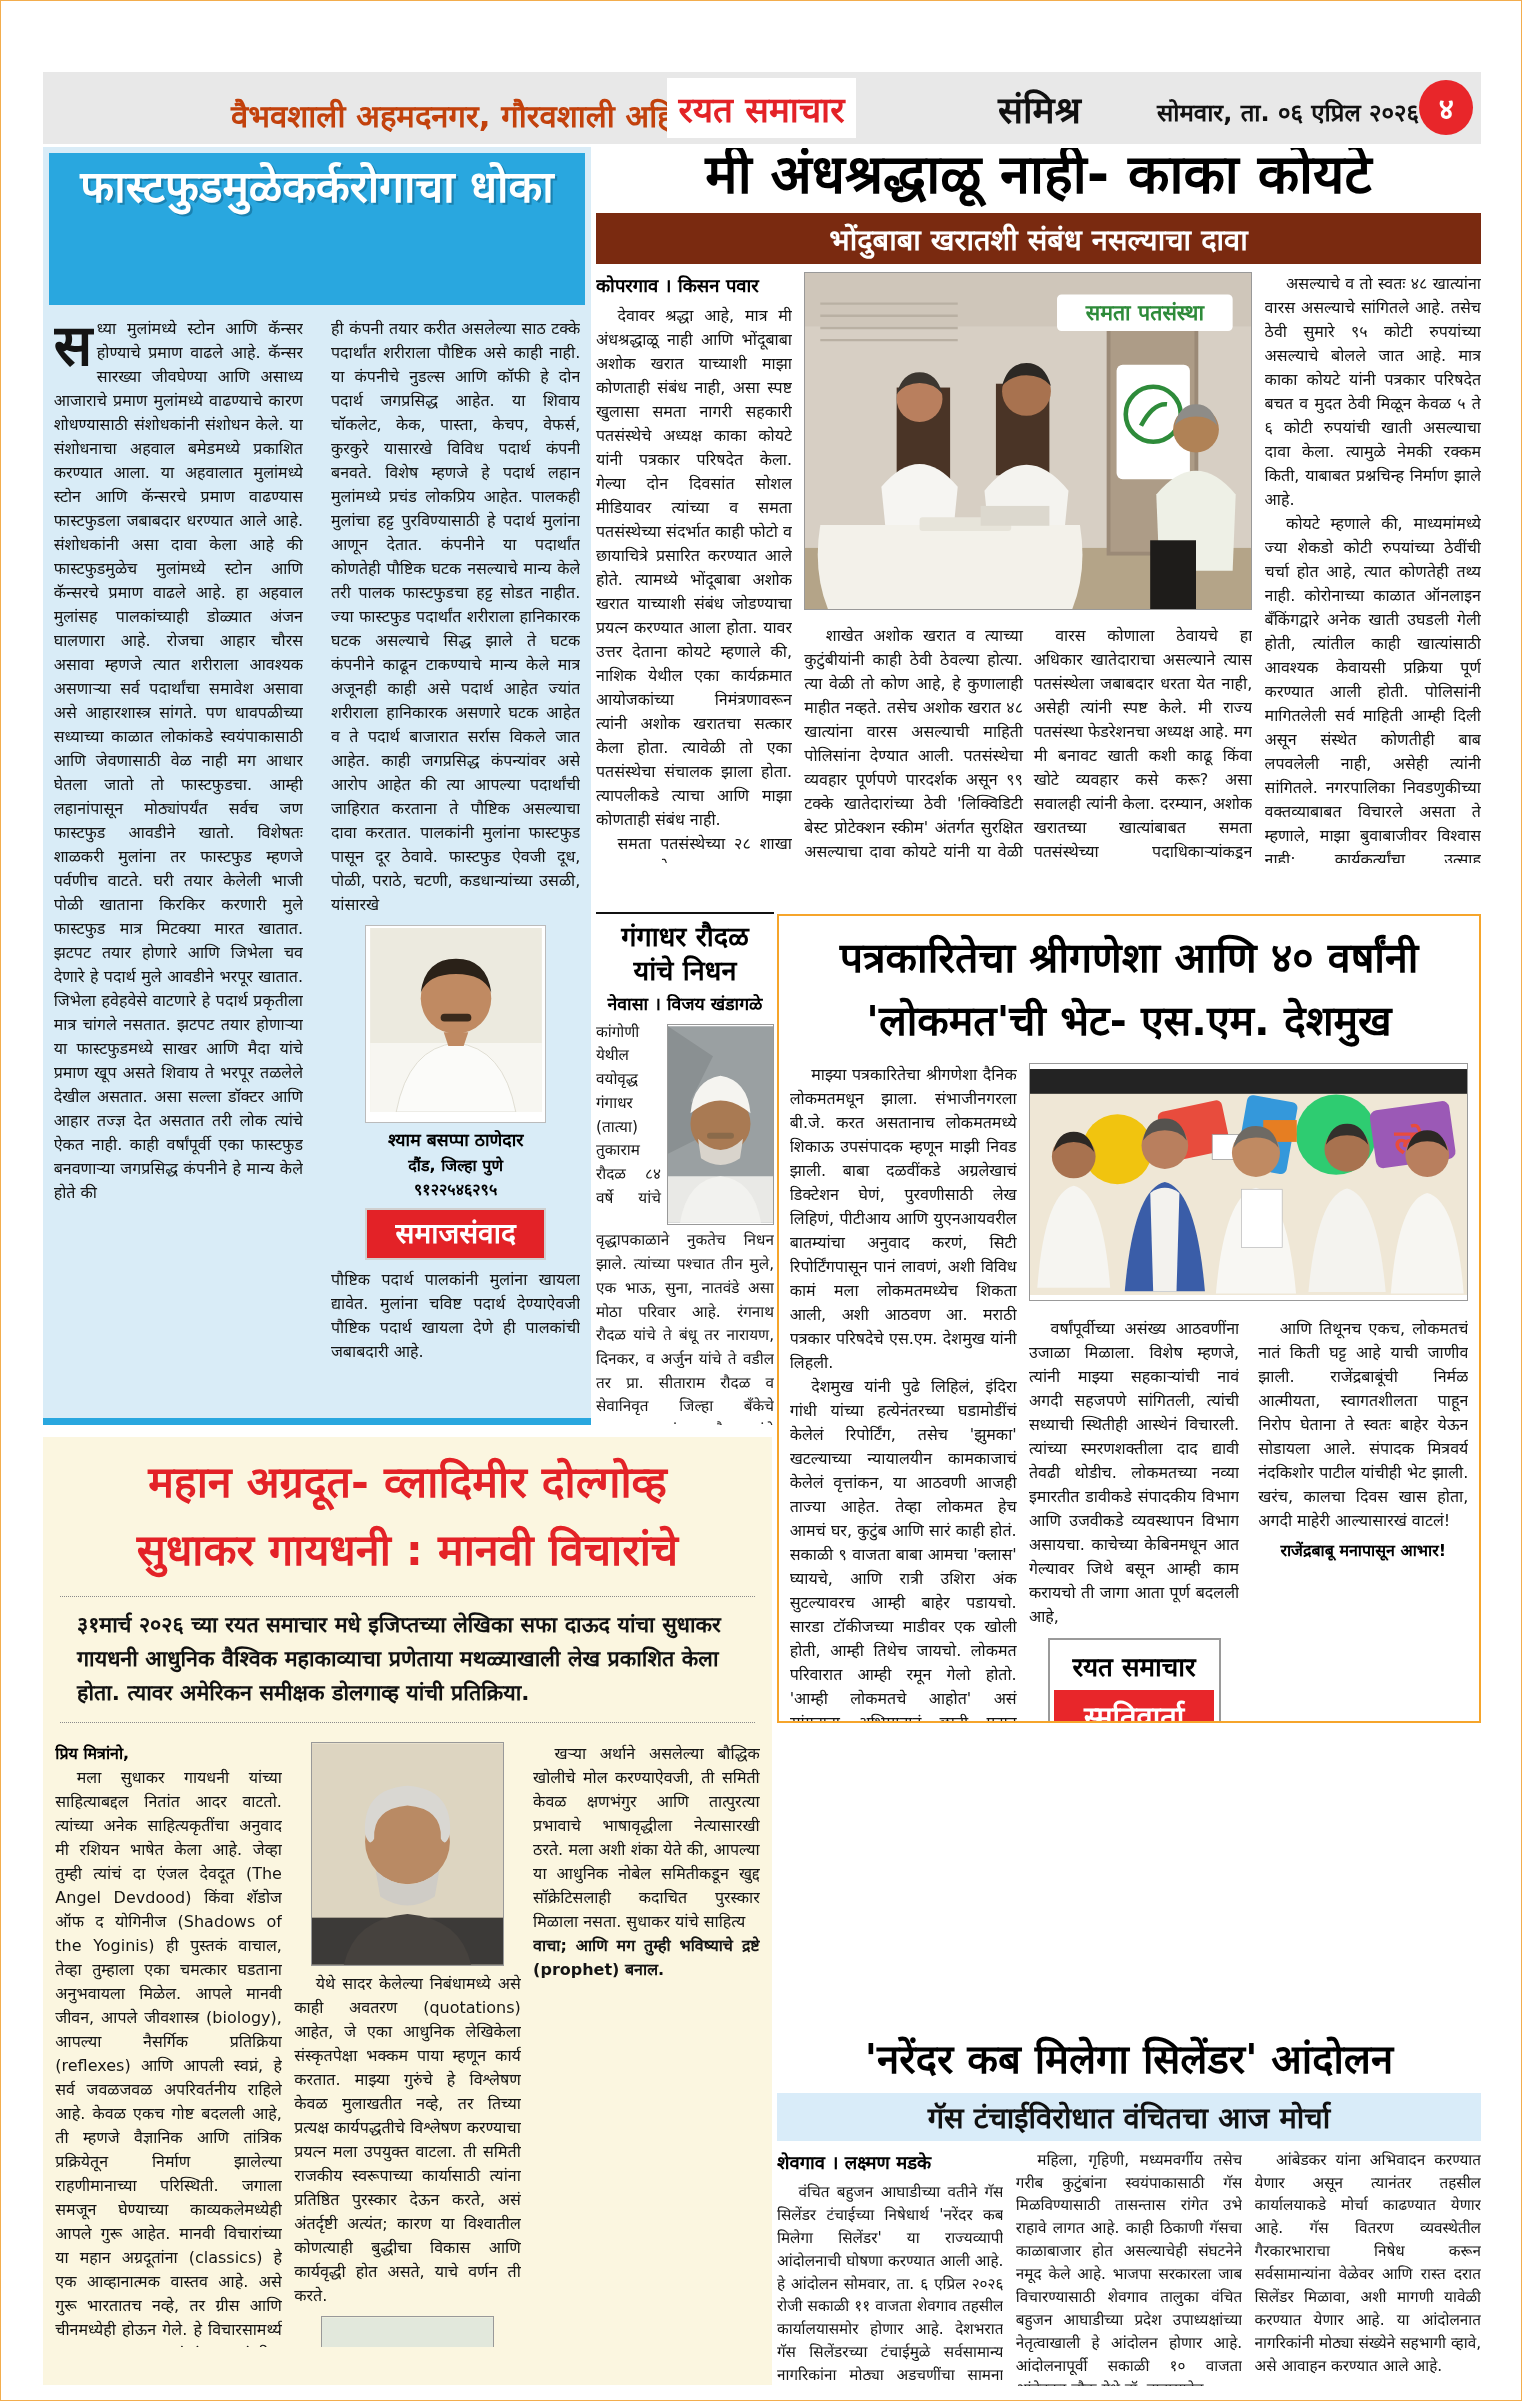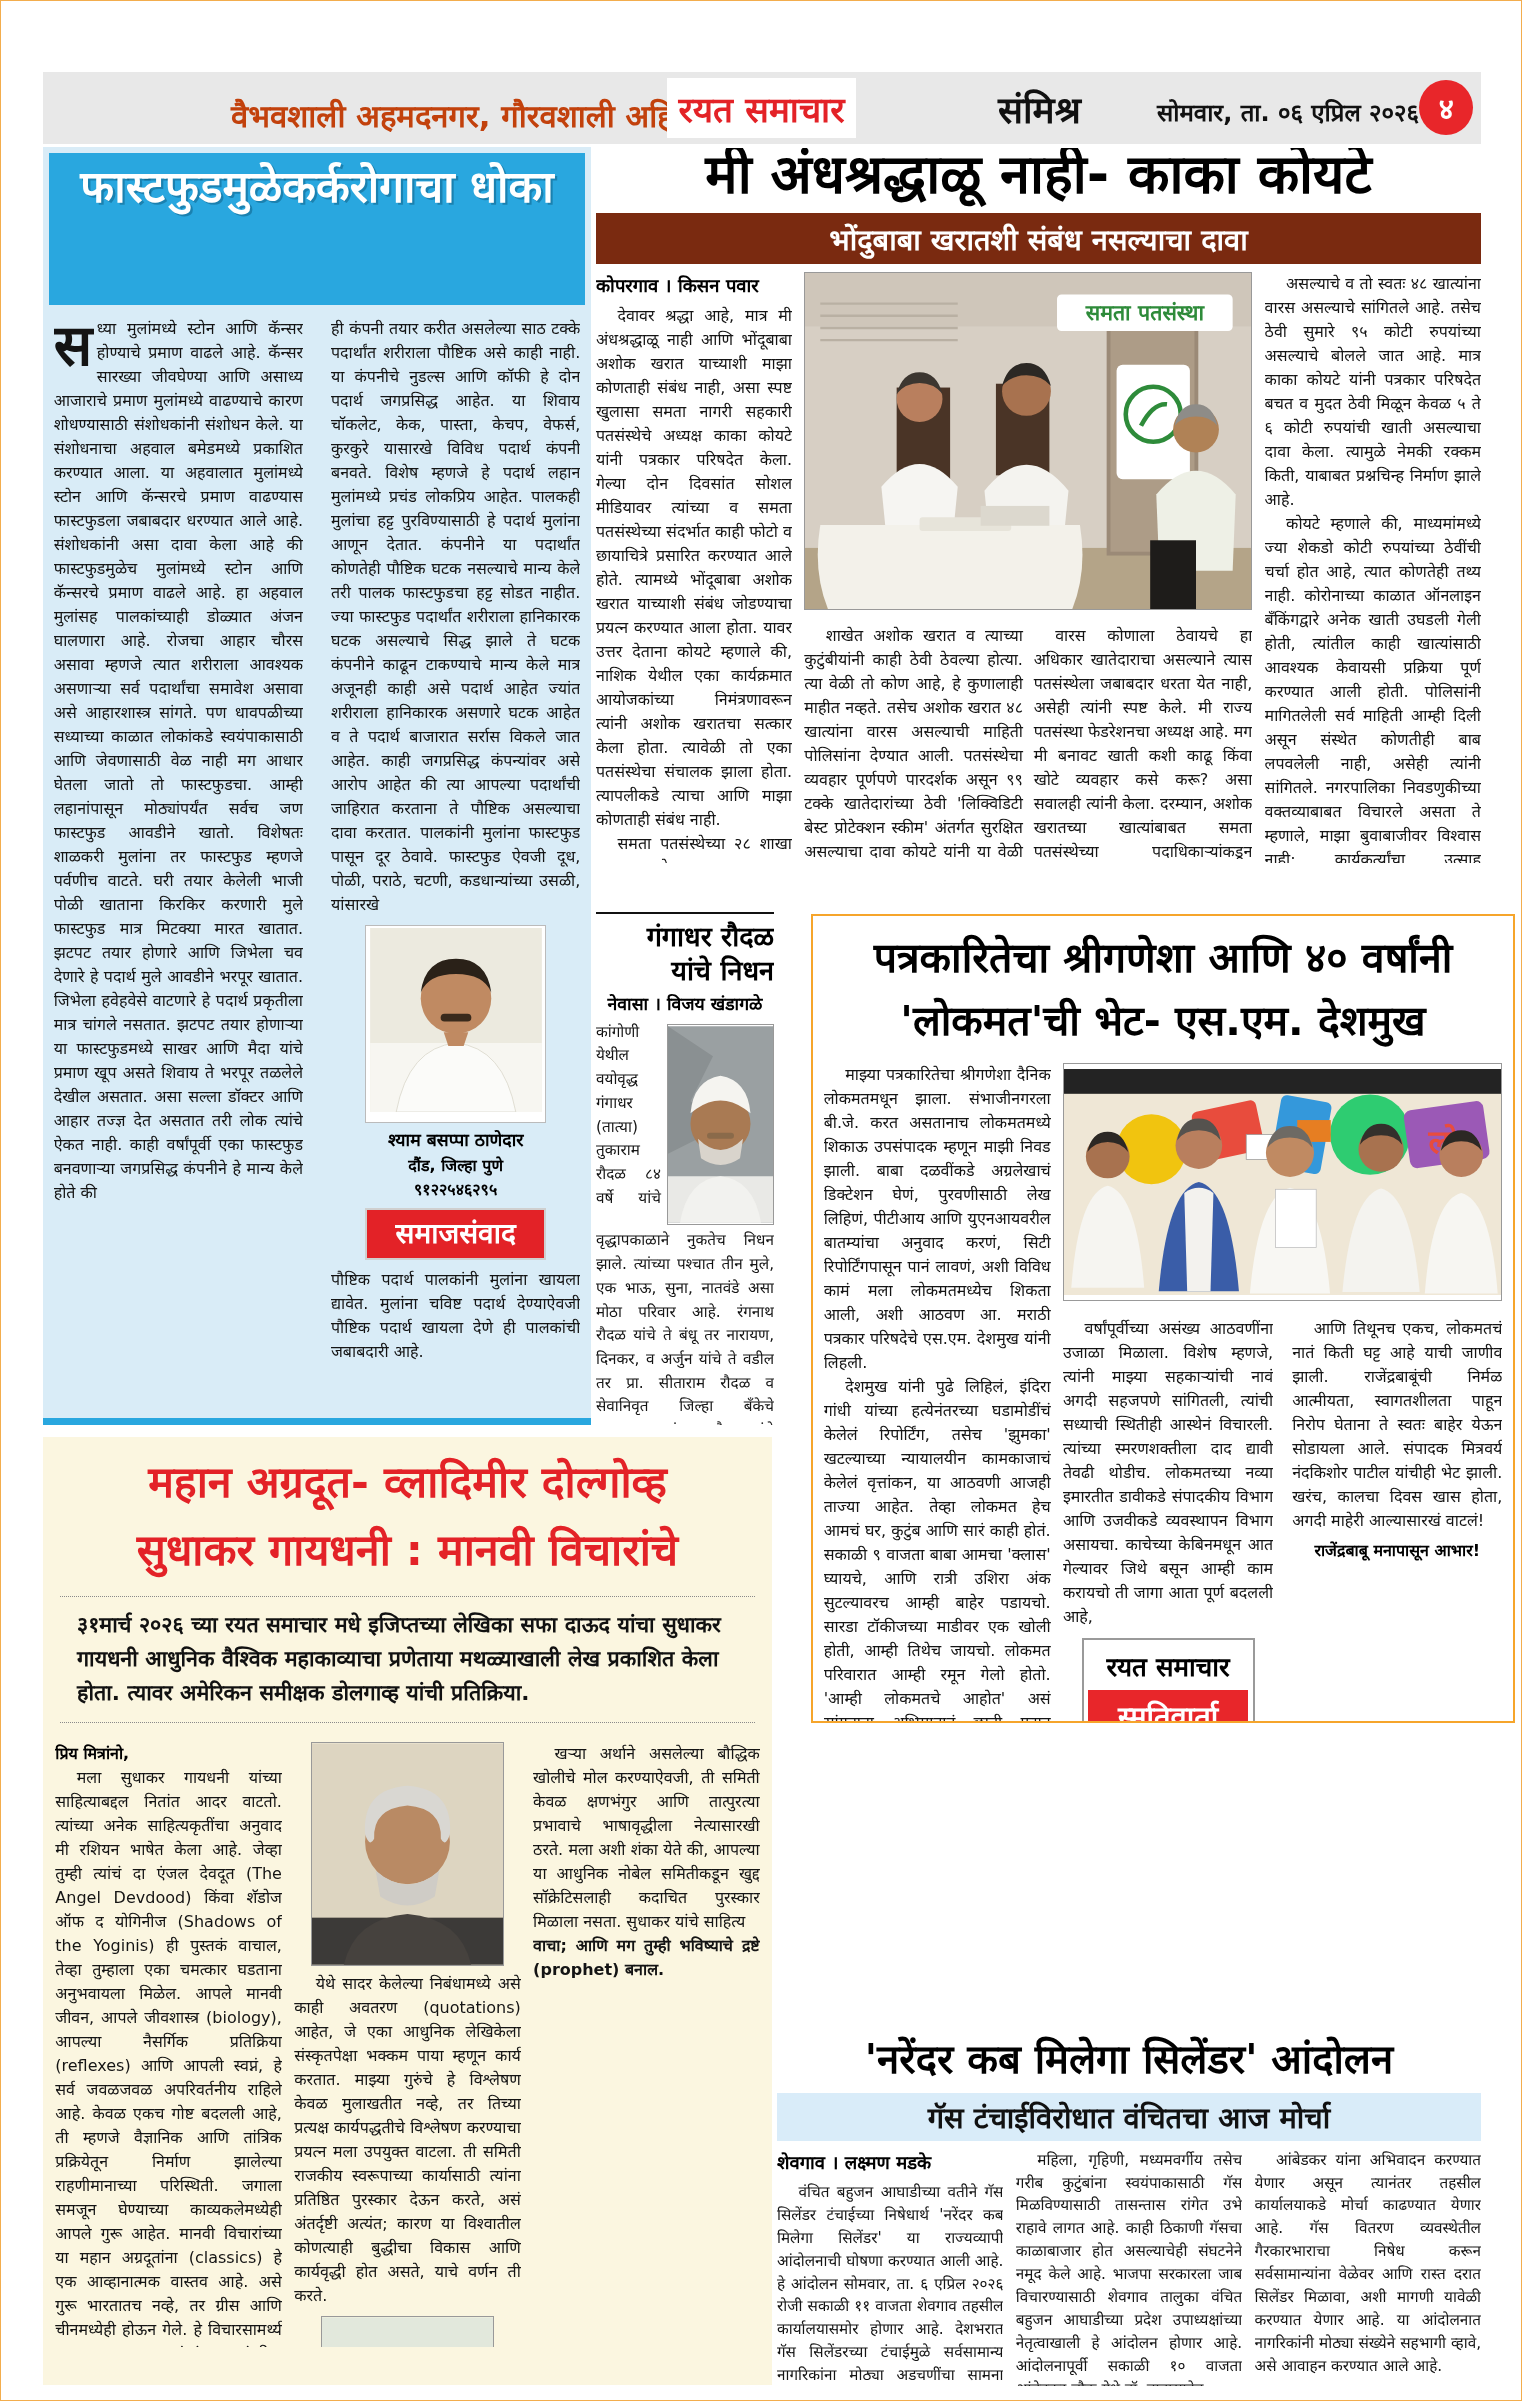--- a/index.html
+++ b/index.html
@@ -53,29 +53,29 @@
   .ko-c1 { width:196px; overflow:hidden; height:591px; }
   .ko-mid { width:448px; }
   .ko-midcols { display:flex; gap:10.7px; margin-top:7.7px; height:235px; overflow:hidden; }
   .ko-midcols > div { flex:1; }
   .ko-c4 { flex:1; overflow:hidden; height:591px; }
   .indent { text-indent:21.5px; }
 
   
   .art-raudal { position:absolute; left:595px; top:911px; width:178px; height:513px;
                 border-top:2.3px solid #111; padding-top:6.1px; overflow:hidden; }
-  .rd-head { font-size:27px; font-weight:bold; text-align:right; line-height:1.25; }
+  .rd-head { font-size:27px; font-weight:bold; text-align:center; line-height:1.25; }
   .rd-byline { font-size:17.6px; font-weight:bold; text-align:center; margin:3.1px 0 6.1px; }
   .rd-photo { float:right; width:107px; height:201px; margin:3.1px 0 4.6px 6.1px;
               border:0.8px solid #999; }
   .art-raudal .p { font-size:15.3px; line-height:1.55; }
 
   
   .art-lokmat { position:absolute; left:776px; top:913px; width:704px; height:809px;
-                border:2.3px solid #f6a52b; background:#fff; padding:6.1px 10.7px; overflow:hidden;margin-left:34px; }
+                border:2.3px solid #f6a52b; background:#fff; padding:6.1px 10.7px; overflow:hidden; }
   .lm-head { font-size:41px; font-weight:bold; text-align:center; line-height:1.55; margin:4.6px 0 9.2px; }
   .lm-body { display:flex; gap:12.3px; font-size:16px; line-height:1.5; }
   .lm-colA { width:227px; overflow:hidden; height:934px; }
   .lm-right { flex:1; }
   .lm-photo { width:100%; height:238px; border:0.8px solid #999; }
   .lm-rightcols { display:flex; gap:19px; margin-top:9.2px; height:678px; overflow:hidden; }
   .lm-rightcols > div { flex:1; overflow:hidden; }
   .smriti-box { width:173px; margin:9.2px auto; border:2.3px solid #9a9a9a; background:#fff;
                 text-align:center; padding:4.6px; }
   .smriti-top { font-size:26px; font-weight:bold; color:#000; padding:3.1px 0; }

